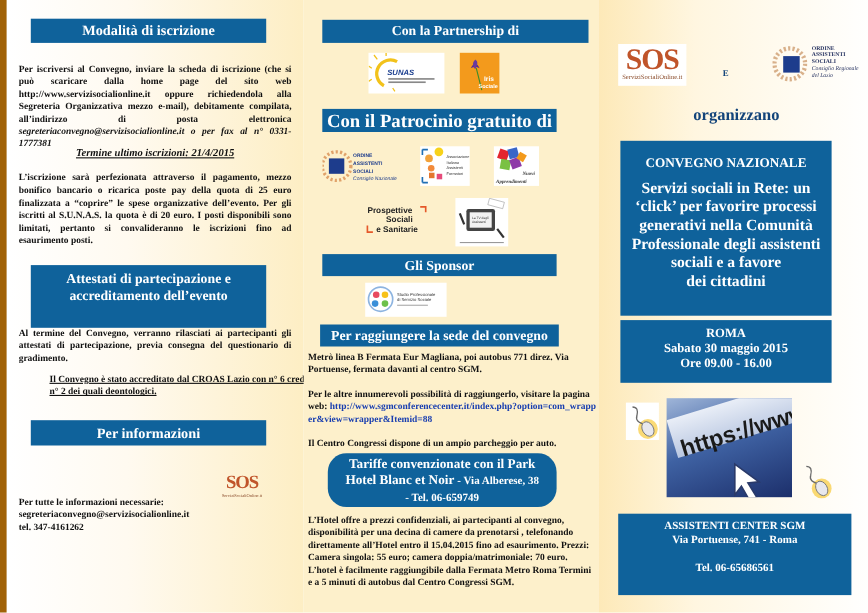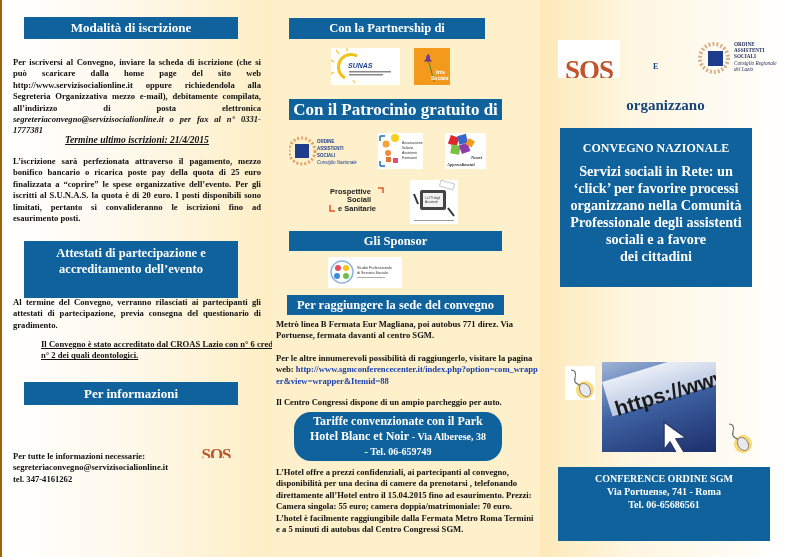--- a/index.html
+++ b/index.html
@@ -5,21 +5,21 @@
   * { box-sizing: border-box; margin: 0; padding: 0; }
   html, body { width: 789px; height: 557px; overflow: hidden; }
   body {
     font-family: "Liberation Serif", serif;
     color: #111;
     position: relative;
     background: #fff;
   }
   .page {
     position: absolute; left: 0; top: 0; width: 789px; height: 557px;
-    border-left: 2px solid #a16207;
+    border-left: 6px solid #a16207;
   }
   .panel { position: absolute; top: 0; height: 557px; }
   .p1 { left: 2px; width: 268px;
     background: linear-gradient(90deg, #ffffff 0%, #fffaf0 40%, #fdeec4 100%); }
   .p2 { left: 270px; width: 268px; background: #fdf0cb; }
   .p3 { left: 538px; width: 251px;
     background: linear-gradient(90deg, #fde9b8 0%, #fff6e0 35%, #ffffff 100%); }
 
   .bar {
     position: absolute;
@@ -36,21 +36,21 @@
     font-weight: bold;
     text-align: justify;
     font-family: "Liberation Serif", serif;
   }
   .txt i { font-weight: bold; font-style: italic; }
   .u { text-decoration: underline; }
   a.link { color: #1a3fb0; }
 
   
   .logo { position: absolute; background: #fff; overflow: hidden; }
-  .sos-text { font-family: "Liberation Serif", serif; color: #c0542a; font-weight: bold; letter-spacing: -1px; margin-top: 16px; }
+  .sos-text { font-family: "Liberation Serif", serif; color: #c0542a; font-weight: bold; letter-spacing: -1px; }
   .sos-sub { font-family: "Liberation Serif", serif; color: #8a4b2a; }
 </style>
 </head>
 <body>
 
 <div class="page">
 
   <div class="panel p1">
 
     <div class="bar" style="left:20px; top:17px; width:214px; height:22px; font-size:13px; line-height:22px;">Modalità di iscrizione</div>
@@ -83,21 +83,21 @@
 
     <div class="txt" style="left:9px; top:451px; width:250px; text-align:left;">
       <div>Per tutte le informazioni necessarie:</div>
       <div>segreteriaconvegno@servizisocialionline.it</div>
       <div>tel. 347-4161262</div>
     </div>
   </div>
 
   <div class="panel p2">
 
-    <div class="bar" style="left:17px; top:18px; width:196px; height:21px; font-size:12.5px; line-height:21px;">Con la Partnership di</div>
+    <div class="bar" style="left:17px; top:18px; width:242px; height:21px; font-size:12.5px; line-height:21px;">Con la Partnership di</div>
 
     <div class="logo" style="left:59px; top:48px; width:69px; height:37px;">
       <svg width="69" height="37">
         <path d="M14 30 A12 12 0 1 1 26 8" fill="none" stroke="#f2c21b" stroke-width="3"></path>
         <g stroke="#f2c21b" stroke-width="1.2">
           <line x1="8" y1="6" x2="5" y2="2"></line>
             <line x1="3" y1="14" x2="0" y2="12"></line>
             <line x1="3" y1="24" x2="0" y2="26"></line>
           <line x1="16" y1="3" x2="16" y2="0"></line>
             <line x1="22" y1="32" x2="24" y2="35"></line>
@@ -237,27 +237,32 @@
       </div>
     </div>
 
     <div style="position:absolute; left:0; top:97px; width:251px; text-align:center; font-size:15px; font-weight:bold; color:#13447a;">organizzano</div>
 
     <div class="bar" style="left:20px; top:128px; width:192px; height:159px; padding-top:13px;">
       <div style="font-size:12px; line-height:14px; margin-bottom:8px;">CONVEGNO NAZIONALE</div>
       <div style="font-size:14.2px; line-height:17px;">
         <div>Servizi sociali in Rete: un</div>
         <div>‘click’ per favorire processi</div>
-        <div>organizzano nella Comunità</div>
+        <div>generativi nella Comunità</div>
         <div>Professionale degli assistenti</div>
         <div>sociali e a favore</div>
         <div>dei cittadini</div>
       </div>
     </div>
 
+    <div class="bar" style="left:20px; top:291px; width:192px; height:57px; font-size:11.5px; line-height:14px; padding-top:5px;">
+      <div>ROMA</div>
+      <div>Sabato 30 maggio 2015</div>
+      <div>Ore 09.00  -  16.00</div>
+    </div>
 
     <div class="logo" style="left:25px; top:366px; width:30px; height:34px;">
       <svg width="30" height="34">
         <circle cx="20" cy="24" r="9" fill="#f7c21a" opacity="0.6"></circle>
         <path d="M6 4 q6 0 4 8 q-2 6 8 8" stroke="#6a6a6a" stroke-width="1.2" fill="none"></path>
         <ellipse cx="20" cy="24" rx="5" ry="7" fill="#e8e8ee" stroke="#777" stroke-width="0.8" transform="rotate(-30 20 24)"></ellipse>
       </svg>
     </div>
 
     <div class="logo" style="left:62px; top:362px; width:114px; height:90px; background:linear-gradient(160deg,#9fb5d8 0%,#3f62a3 45%,#1c2f6b 100%);">
@@ -270,18 +275,18 @@
 
     <div class="logo" style="left:183px; top:420px; width:30px; height:34px; background:transparent;">
       <svg width="30" height="34">
         <circle cx="20" cy="24" r="9" fill="#f7c21a" opacity="0.6"></circle>
         <path d="M6 4 q6 0 4 8 q-2 6 8 8" stroke="#6a6a6a" stroke-width="1.2" fill="none"></path>
         <ellipse cx="20" cy="24" rx="5" ry="7" fill="#e8e8ee" stroke="#777" stroke-width="0.8" transform="rotate(-30 20 24)"></ellipse>
       </svg>
     </div>
 
     <div class="bar" style="left:18px; top:467px; width:212px; height:74px; font-size:10px; line-height:13px; padding-top:5px;">
-      <div>CONFERENCE ORDINE SGM</div>
+      <div>ASSISTENTI CENTER SGM</div>
       <div>Via Portuense, 741 - Roma</div>
-      <div style="margin-top:0;">Tel. 06-65686561</div>
+      <div style="margin-top:12px;">Tel. 06-65686561</div>
     </div>
   </div>
 </div>
 
 </body></html>

